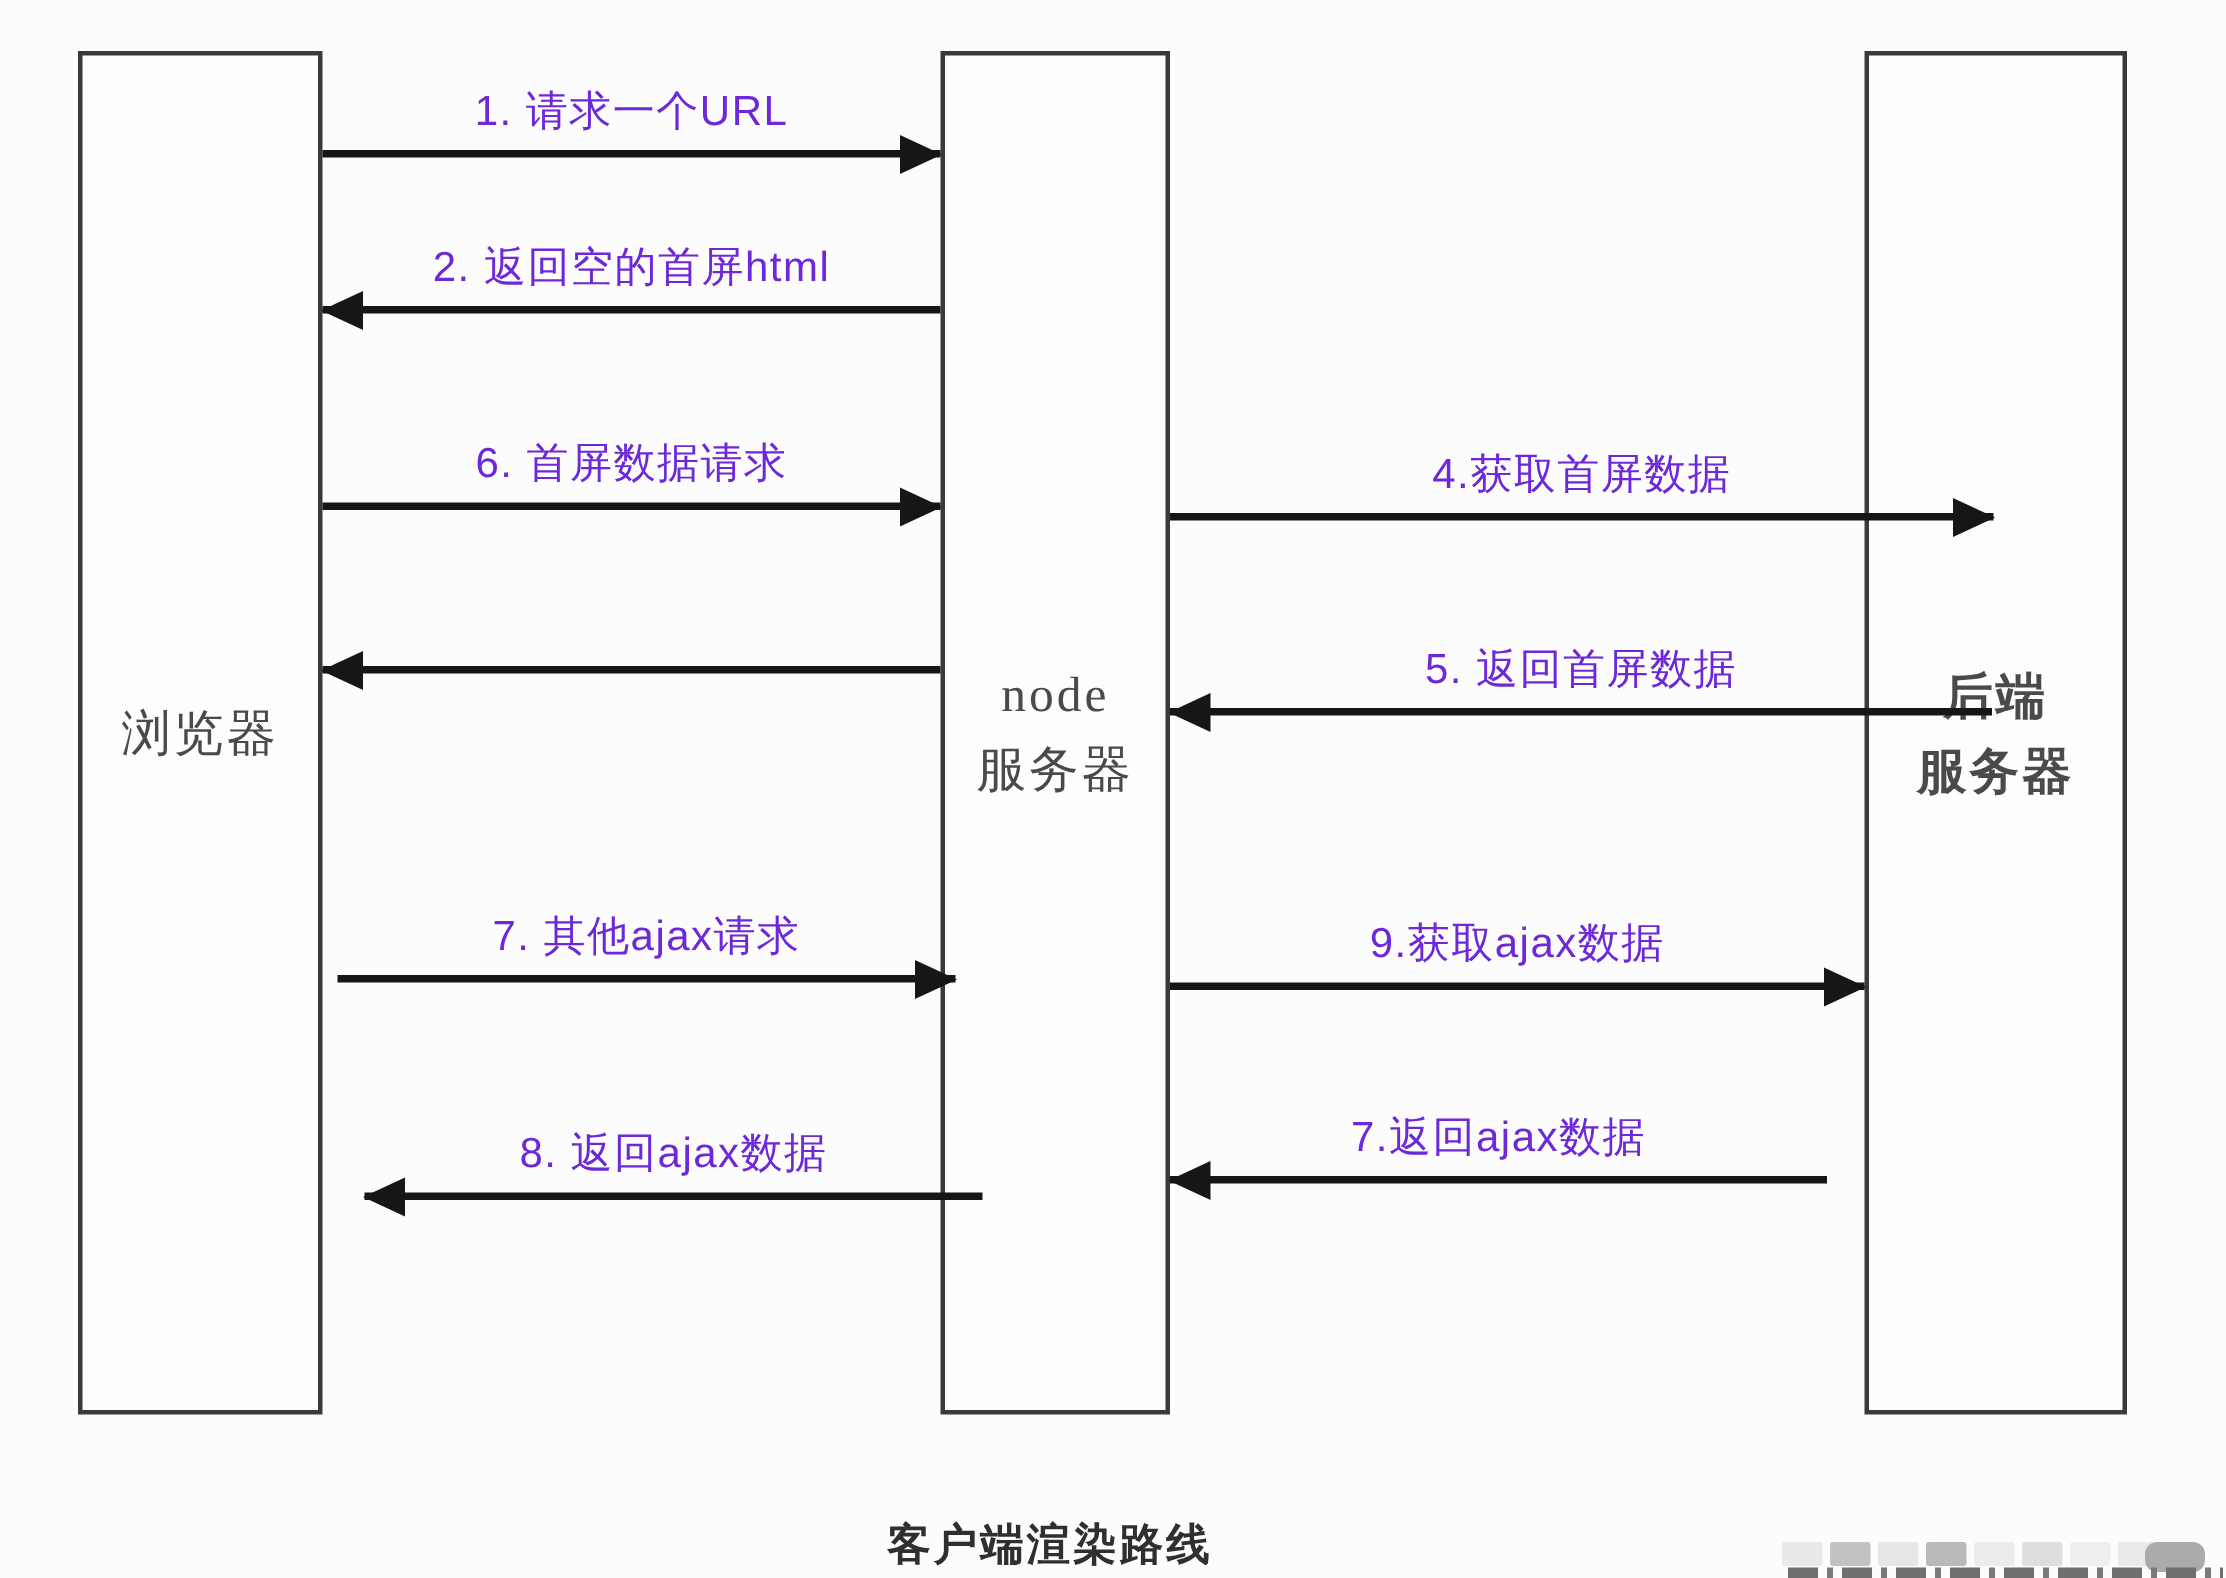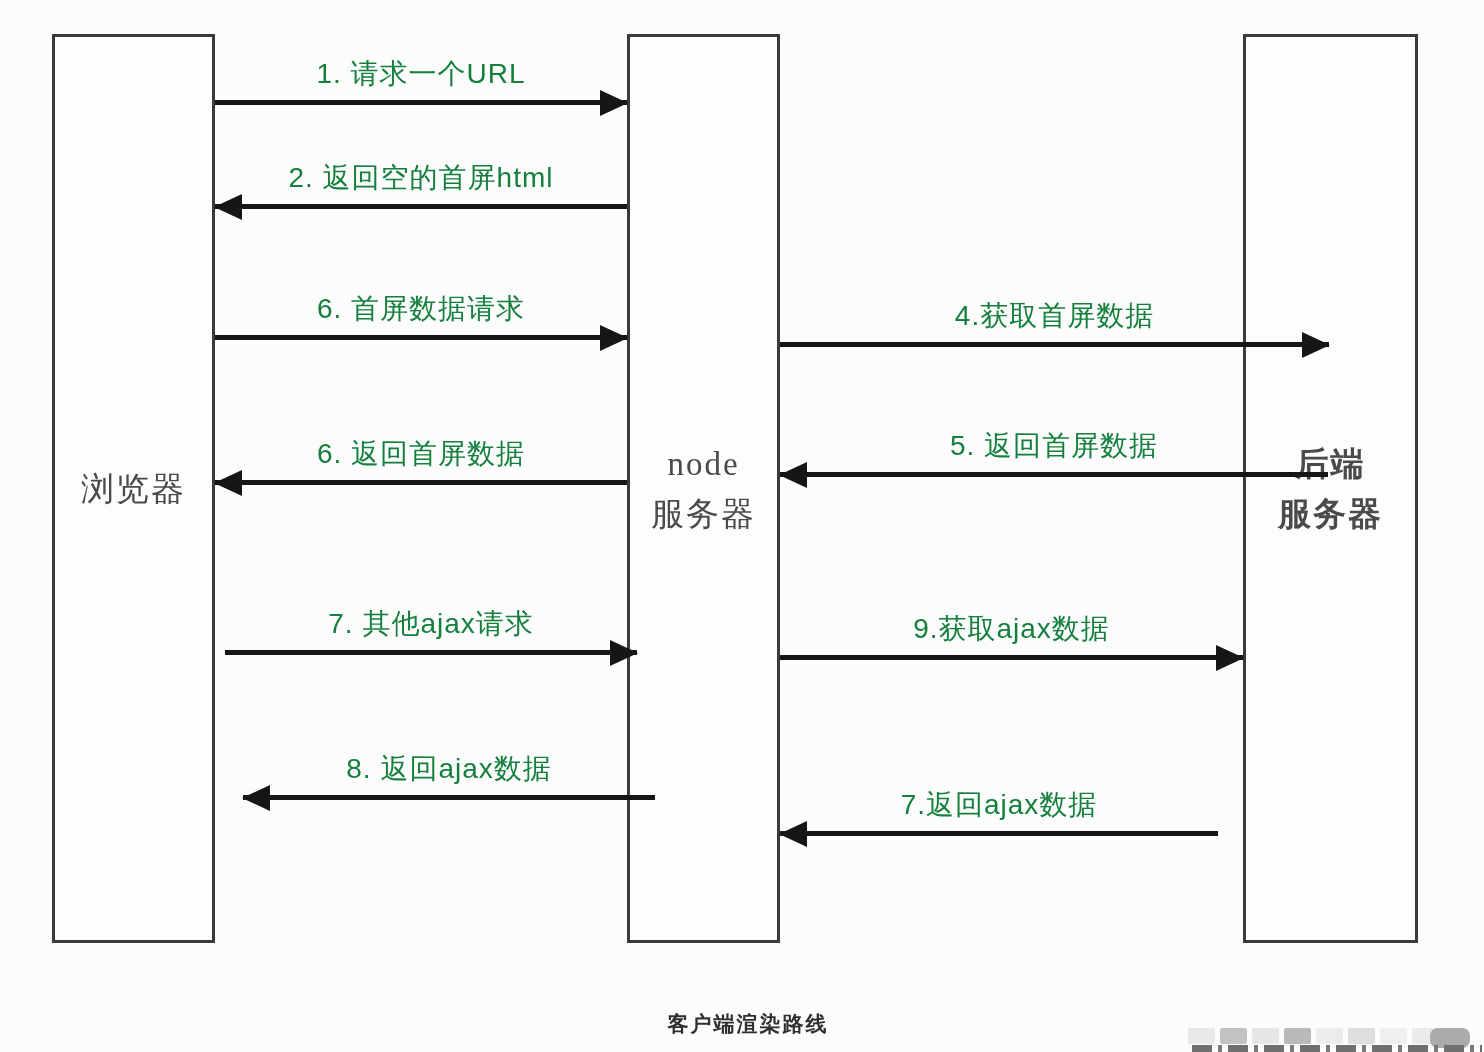--- a/index.html
+++ b/index.html
@@ -36,21 +36,21 @@
   }
 
   
   .msg {
     position: absolute;
   }
   .msg-label {
     height: 36px;
     line-height: 36px;
     font-size: 28px;
-    color: #15803d;
+    color: #6d28d9;
     text-align: center;
     letter-spacing: 1px;
     white-space: nowrap;
   }
   .msg-line {
     position: relative;
     height: 5px;
     margin-top: 8px;
     background: #161616;
   }
@@ -77,25 +77,24 @@
     border-right: 28px solid #161616;
   }
 
   
   .caption {
     position: absolute;
     left: 0;
     top: 1010px;
     width: 1400px;
     text-align: center;
-    font-size: 21px;
+    font-size: 29px;
     font-weight: 600;
     color: #2f2f2f;
     letter-spacing: 2px;
-    margin-left: 48px;
   }
 
   
   .watermark {
     position: absolute;
     left: 1188px;
     top: 1028px;
     width: 296px;
     height: 24px;
     overflow: hidden;
@@ -179,21 +178,20 @@
     <div class="msg-label">2. 返回空的首屏html</div>
     <div class="msg-line dir-left"></div>
   </div>
 
   <div class="msg" style="left:215px; top:291px; width:412px;">
     <div class="msg-label">6. 首屏数据请求</div>
     <div class="msg-line dir-right"></div>
   </div>
 
   <div class="msg" style="left:215px; top:436px; width:412px;">
-    <div class="msg-label">6. 返回首屏数据</div>
     <div class="msg-line dir-left"></div>
   </div>
 
   <div class="msg" style="left:215px; top:606px; width:412px;margin-left:10px;">
     <div class="msg-label">7. 其他ajax请求</div>
     <div class="msg-line dir-right"></div>
   </div>
 
   <div class="msg" style="left:215px; top:751px; width:412px;padding-left:28px;">
     <div class="msg-label">8. 返回ajax数据</div>
@@ -208,21 +206,21 @@
   <div class="msg" style="left:780px; top:428px; width:548px;">
     <div class="msg-label">5. 返回首屏数据</div>
     <div class="msg-line dir-left"></div>
   </div>
 
   <div class="msg" style="left:780px; top:611px; width:463px;">
     <div class="msg-label">9.获取ajax数据</div>
     <div class="msg-line dir-right"></div>
   </div>
 
-  <div class="msg" style="left:780px; top:740px; width:438px;margin-top:47px;">
+  <div class="msg" style="left:780px; top:740px; width:438px;">
     <div class="msg-label">7.返回ajax数据</div>
     <div class="msg-line dir-left"></div>
   </div>
 
   <div class="caption">客户端渲染路线</div>
 
   <div class="watermark">
     <div class="wm-blocks">
       <span class="wm-b1"></span>
         <span class="wm-b2"></span>

